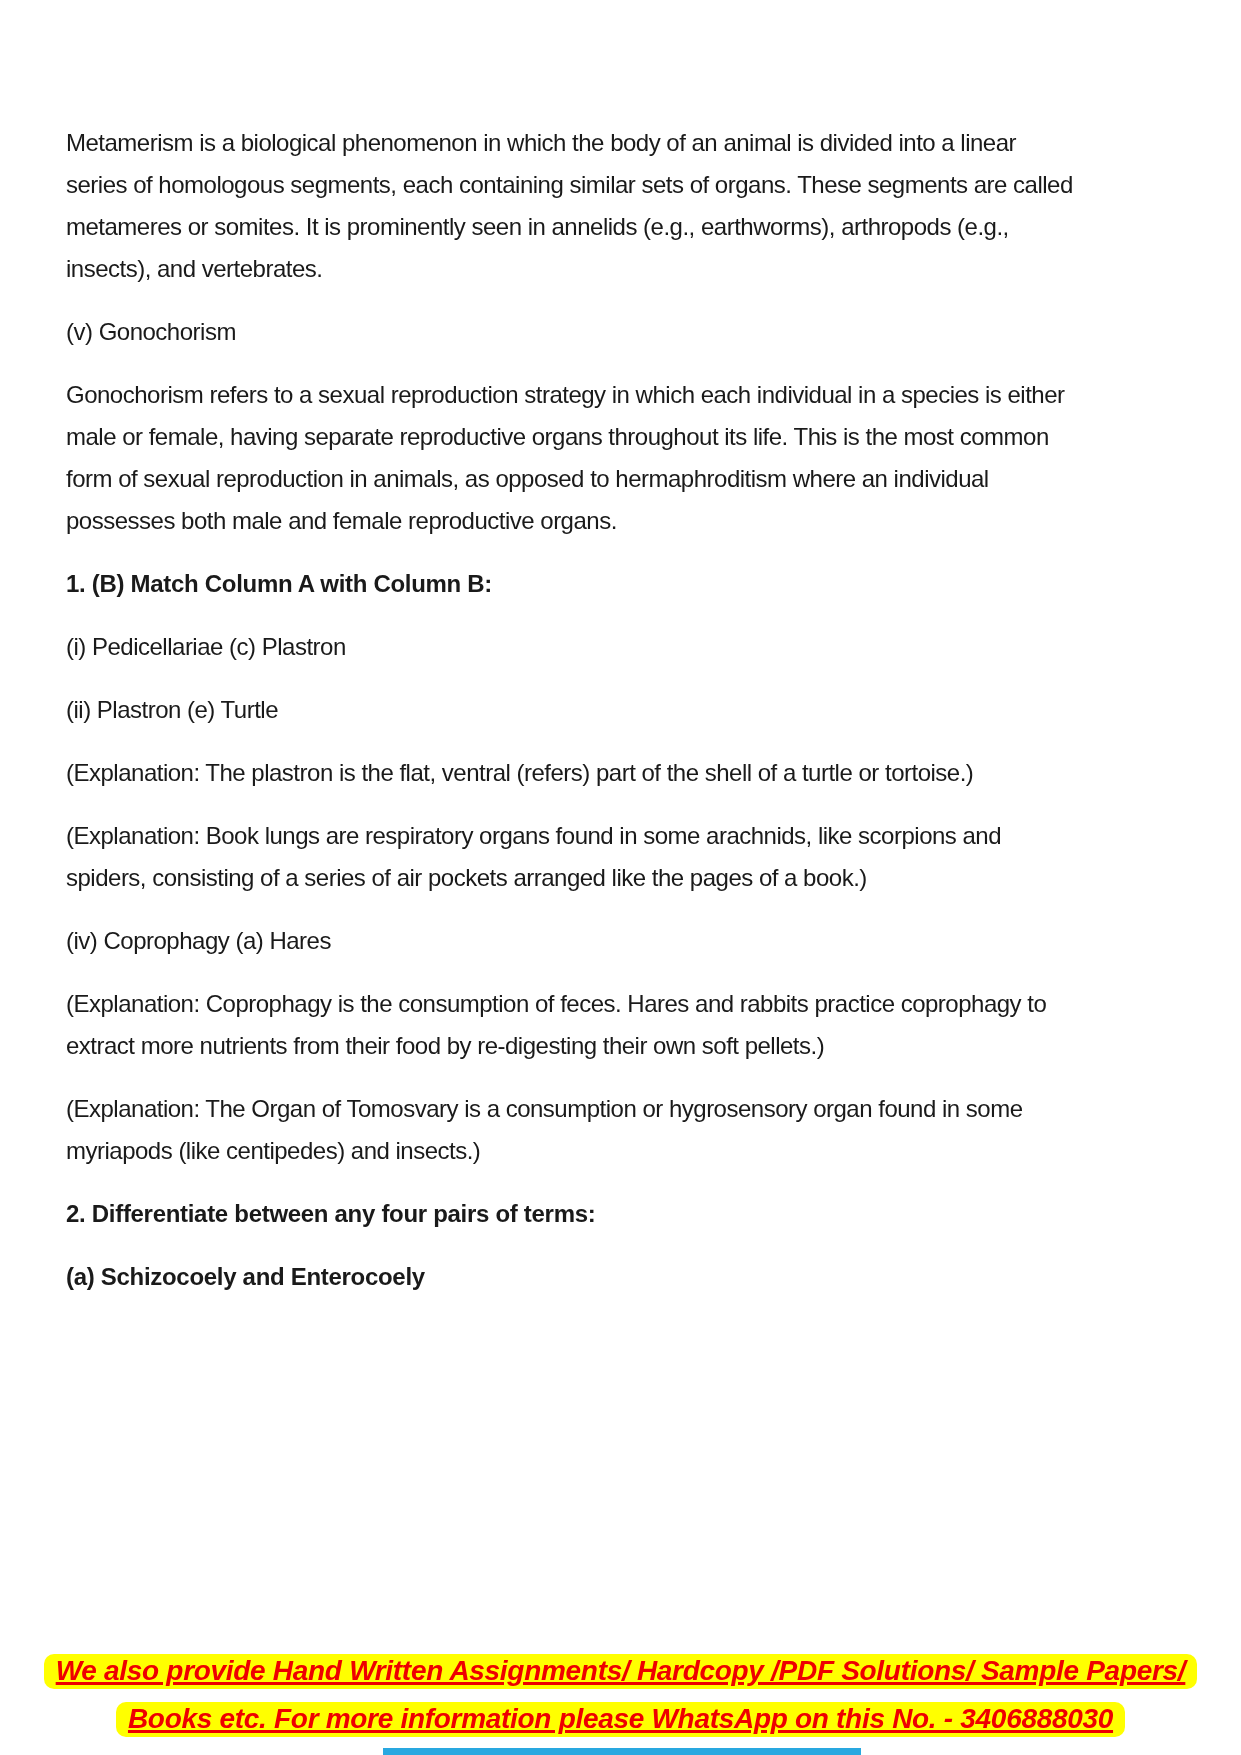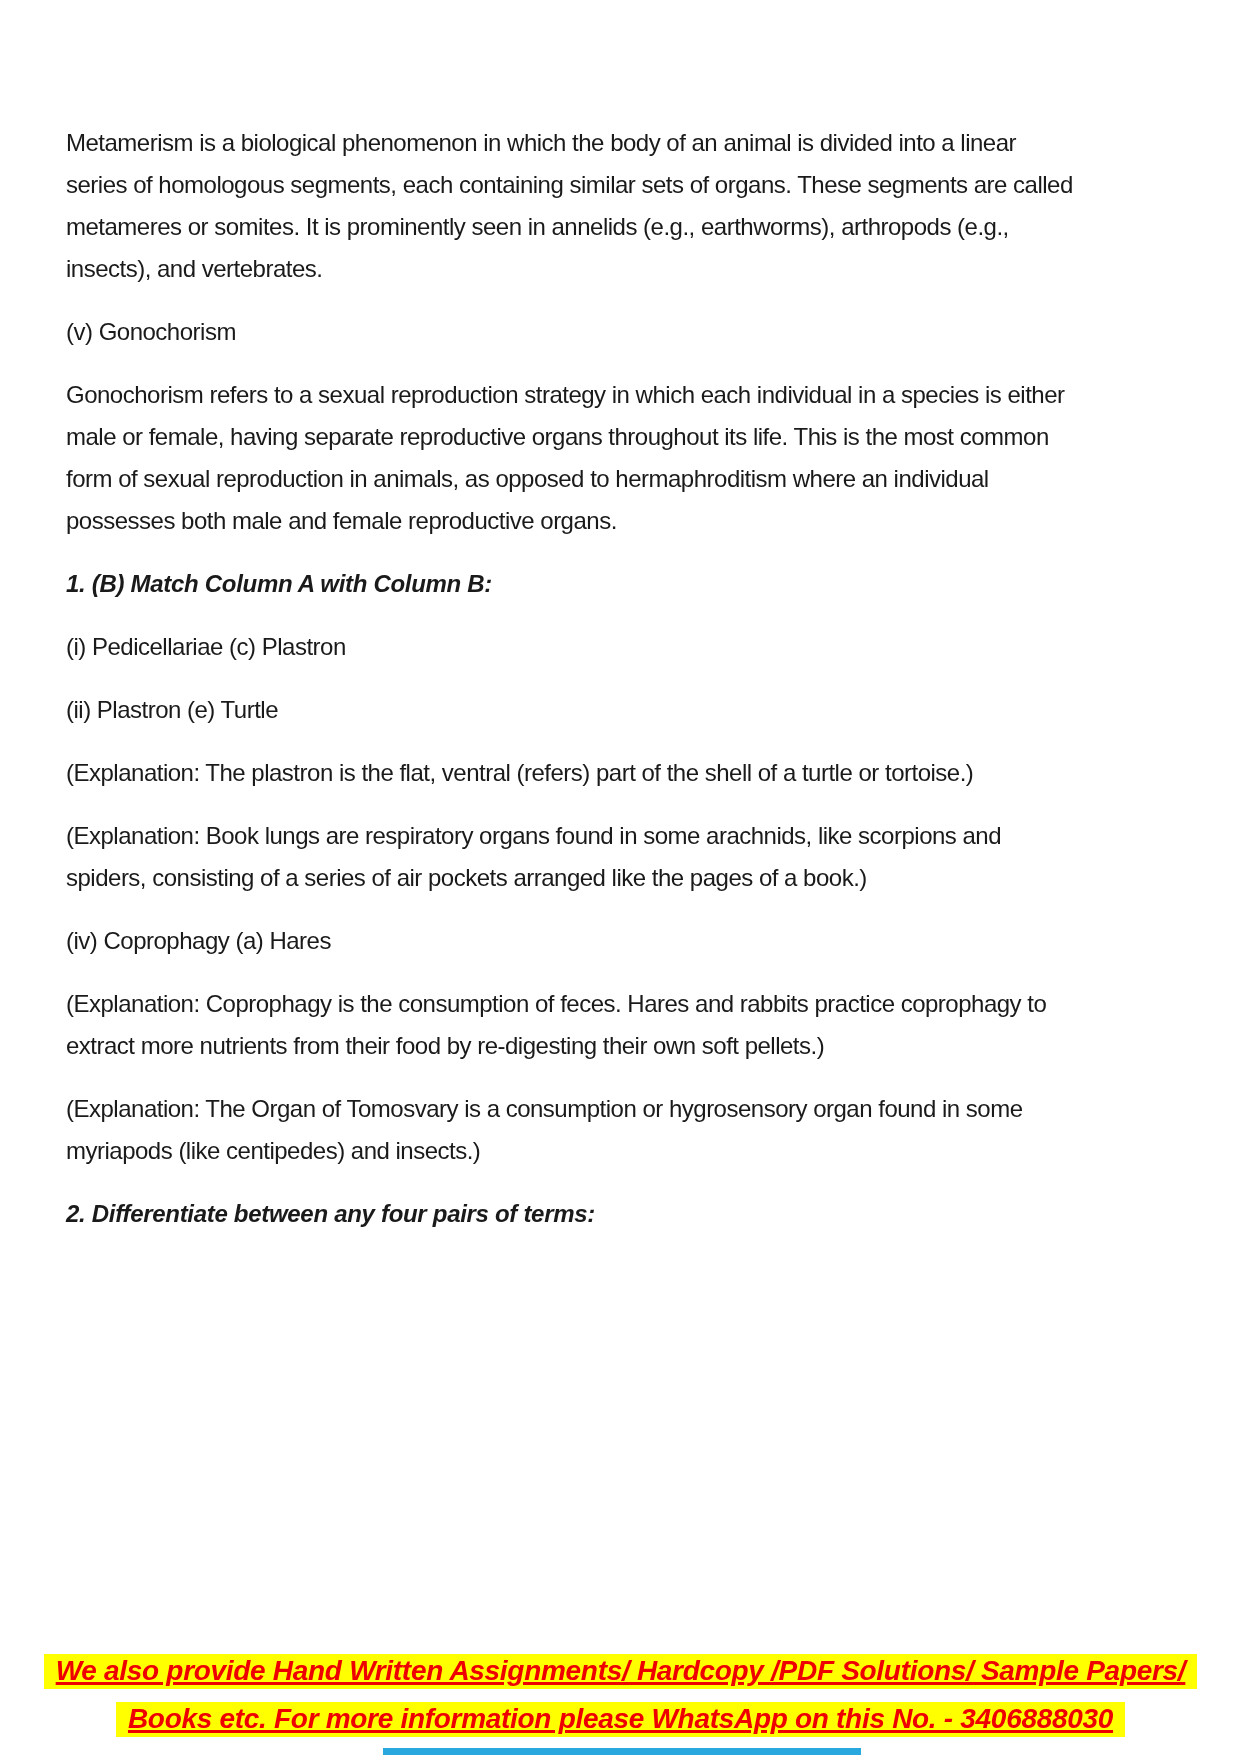--- a/index.html
+++ b/index.html
@@ -25,21 +25,20 @@
   .para {
     margin: 0 0 21px 0;
     font-size: 24px;
     line-height: 42px;
     letter-spacing: -0.5px;
     color: #1a1a1a;
   }
   .para.bold {
     font-weight: bold;
     letter-spacing: -0.3px;
-    font-style: italic;
   }
   .promo-banner {
     position: absolute;
     top: 1649px;
     left: 0;
     width: 1241px;
     text-align: center;
   }
   .promo-line {
     margin: 0;
@@ -48,20 +47,21 @@
   .promo-line span {
     background: #ffff00;
     color: #ee0000;
     font-size: 28px;
     font-weight: bold;
     font-style: italic;
     letter-spacing: -0.3px;
     text-decoration: underline;
     text-decoration-thickness: 2.5px;
     padding: 1px 12px 3px 12px;
+    border-radius: 10px;
   }
   .bottom-bar {
     position: absolute;
     top: 1748px;
     left: 383px;
     width: 478px;
     height: 7px;
     background: #29a8e0;
   }
 </style>
@@ -75,20 +75,21 @@
     <p class="para">Gonochorism refers to a sexual reproduction strategy in which each individual in a species is either male or female, having separate reproductive organs throughout its life. This is the most common form of sexual reproduction in animals, as opposed to hermaphroditism where an individual possesses both male and female reproductive organs.</p>
     <p class="para bold">1. (B) Match Column A with Column B:</p>
     <p class="para">(i) Pedicellariae (c) Plastron</p>
     <p class="para">(ii) Plastron (e) Turtle</p>
     <p class="para">(Explanation: The plastron is the flat, ventral (refers) part of the shell of a turtle or tortoise.)</p>
     <p class="para">(Explanation: Book lungs are respiratory organs found in some arachnids, like scorpions and spiders, consisting of a series of air pockets arranged like the pages of a book.)</p>
     <p class="para">(iv) Coprophagy (a) Hares</p>
     <p class="para">(Explanation: Coprophagy is the consumption of feces. Hares and rabbits practice coprophagy to extract more nutrients from their food by re-digesting their own soft pellets.)</p>
     <p class="para">(Explanation: The Organ of Tomosvary is a consumption or hygrosensory organ found in some myriapods (like centipedes) and insects.)</p>
     <p class="para bold">2. Differentiate between any four pairs of terms:</p>
+    <p class="para bold">(a) Schizocoely and Enterocoely</p>
   </div>
 
   <div class="promo-banner">
     <p class="promo-line"><span>We also provide Hand Written Assignments/ Hardcopy /PDF Solutions/ Sample Papers/</span></p>
     <p class="promo-line"><span>Books etc. For more information please WhatsApp on this No. - 3406888030</span></p>
   </div>
 
   <div class="bottom-bar"></div>
 </div>
 

